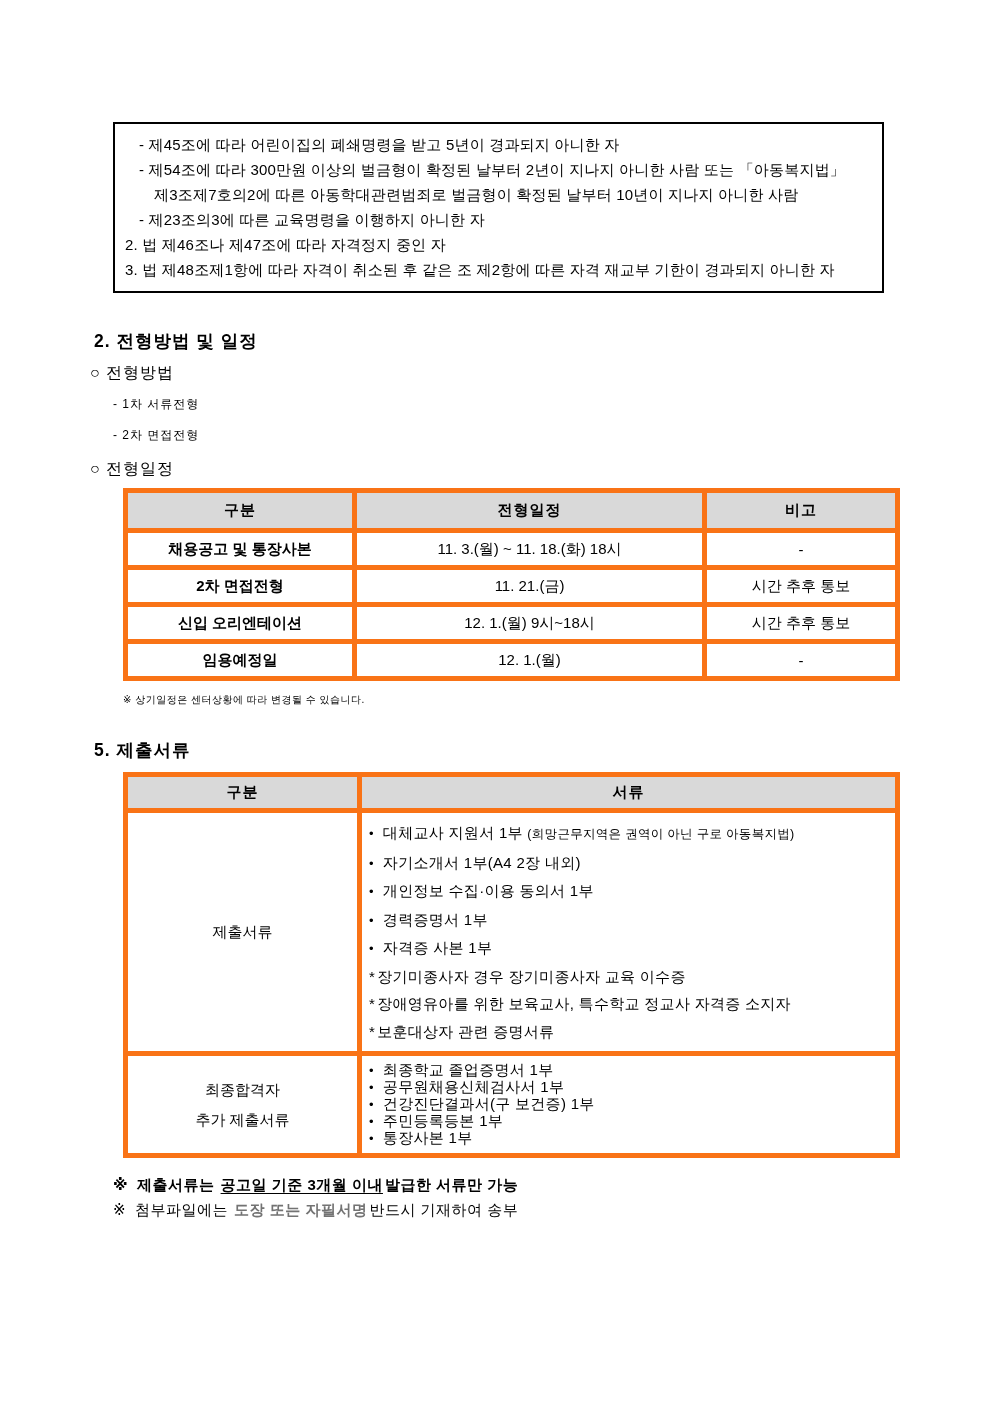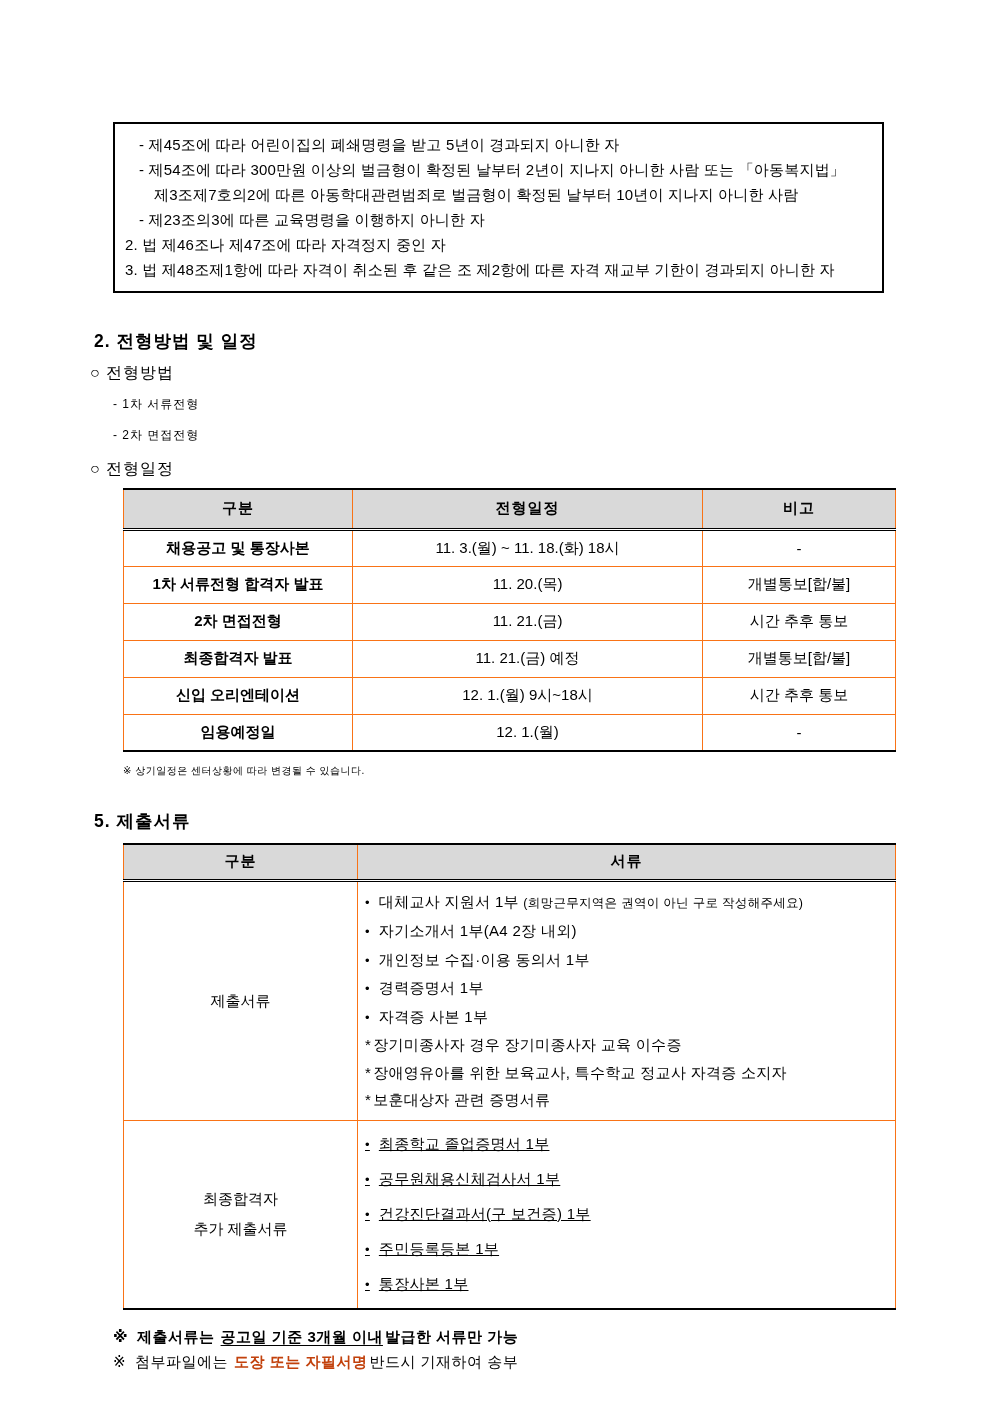--- a/index.html
+++ b/index.html
@@ -54,21 +54,21 @@
   .gap-top { margin-top: 12px; }
 
   
   table {
     margin-left: 123px;
     border-collapse: collapse;
     table-layout: fixed;
     font-size: 15px;
   }
   table { border: 1px solid #000; border-top: 2px solid #000; border-bottom: 2px solid #000; }
-  th, td { border: 1px solid #f97316; text-align: center; vertical-align: middle; }
+  th, td { border: 5px solid #f97316; text-align: center; vertical-align: middle; }
   thead th {
     background: #d9d9d9;
     border-bottom: 3px double #000;
     font-weight: bold;
     letter-spacing: 1px;
   }
   .schedule-table { margin-top: 8px; width: 772px; }
   .schedule-table thead th { height: 40px; }
   .schedule-table td { height: 37px; }
   .schedule-table .cat { font-weight: bold; }
@@ -77,38 +77,38 @@
   .documents-table .cat {
     white-space: pre-line;
     line-height: 30px;
     font-weight: normal;
   }
   .items-cell {
     text-align: left;
     padding: 6px 6px 6px 7px;
   }
   .doc-item { line-height: 27.5px; letter-spacing: 0.3px; }
-  .doc-item-2 { line-height: 34px; text-decoration: underline; }
+  .doc-item-2 { line-height: 16px; }
   .m-bullet { margin-right: 9px; font-size: 13px; }
   .m-star { margin-right: 2px; }
   .small-note { font-size: 12.5px; }
 
   .tbl-footnote {
     margin: 9px 0 0 123px;
     font-size: 10px;
     line-height: 20px;
     letter-spacing: 0.5px;
   }
 
   
   .footer-notes { margin: 14px 0 0 113px; font-size: 15px; line-height: 25px; letter-spacing: 0.5px; }
   .note-marker { margin-right: 9px; }
   .note-bold { font-weight: bold; }
   .u { text-decoration: underline; text-underline-offset: 3px; margin: 0 2px; }
-  .red { color: #c2410c; font-weight: bold; margin: 0 2px; }
+  .red { color: #737373; font-weight: bold; margin: 0 2px; }
   .sp { margin-right: 4px; }
 </style>
 </head>
 <body>
 
 <div class="page">
 
   <div class="notice-box">
     <div class="ln-dash">- 제45조에 따라 어린이집의 폐쇄명령을 받고 5년이 경과되지 아니한 자</div>
     <div class="ln-dash">- 제54조에 따라 300만원 이상의 벌금형이 확정된 날부터 2년이 지나지 아니한 사람 또는 「아동복지법」</div>
@@ -137,33 +137,23 @@
         <th>비고</th>
       </tr>
     </thead>
     <tbody>
       <tr>
         <td class="cat">채용공고 및 통장사본</td>
         <td>11. 3.(월) ~ 11. 18.(화) 18시</td>
         <td>-</td>
       </tr>
       <tr>
-        <td class="cat">1차 서류전형 합격자 발표</td>
-        <td>11. 20.(목)</td>
-        <td>개별통보[합/불]</td>
-      </tr>
-      <tr>
         <td class="cat">2차 면접전형</td>
         <td>11. 21.(금)</td>
         <td>시간 추후 통보</td>
-      </tr>
-      <tr>
-        <td class="cat">최종합격자 발표</td>
-        <td>11. 21.(금) 예정</td>
-        <td>개별통보[합/불]</td>
       </tr>
       <tr>
         <td class="cat">신입 오리엔테이션</td>
         <td>12. 1.(월) 9시~18시</td>
         <td>시간 추후 통보</td>
       </tr>
       <tr>
         <td class="cat">임용예정일</td>
         <td>12. 1.(월)</td>
         <td>-</td>
@@ -182,21 +172,21 @@
     <thead>
       <tr>
         <th>구분</th>
         <th>서류</th>
       </tr>
     </thead>
     <tbody>
       <tr>
         <td class="cat">제출서류</td>
         <td class="items-cell">
-          <div class="doc-item"><span class="m-bullet">•</span><span>대체교사 지원서 1부</span> <span class="small-note">(희망근무지역은 권역이 아닌 구로 작성해주세요)</span></div>
+          <div class="doc-item"><span class="m-bullet">•</span><span>대체교사 지원서 1부</span> <span class="small-note">(희망근무지역은 권역이 아닌 구로 아동복지법)</span></div>
           <div class="doc-item"><span class="m-bullet">•</span><span>자기소개서 1부(A4 2장 내외)</span></div>
           <div class="doc-item"><span class="m-bullet">•</span><span>개인정보 수집·이용 동의서 1부</span></div>
           <div class="doc-item"><span class="m-bullet">•</span><span>경력증명서 1부</span></div>
           <div class="doc-item"><span class="m-bullet">•</span><span>자격증 사본 1부</span></div>
           <div class="doc-item"><span class="m-star">*</span><span>장기미종사자 경우 장기미종사자 교육 이수증</span></div>
           <div class="doc-item"><span class="m-star">*</span><span>장애영유아를 위한 보육교사, 특수학교 정교사 자격증 소지자</span></div>
           <div class="doc-item"><span class="m-star">*</span><span>보훈대상자 관련 증명서류</span></div>
         </td>
       </tr>
       <tr>

